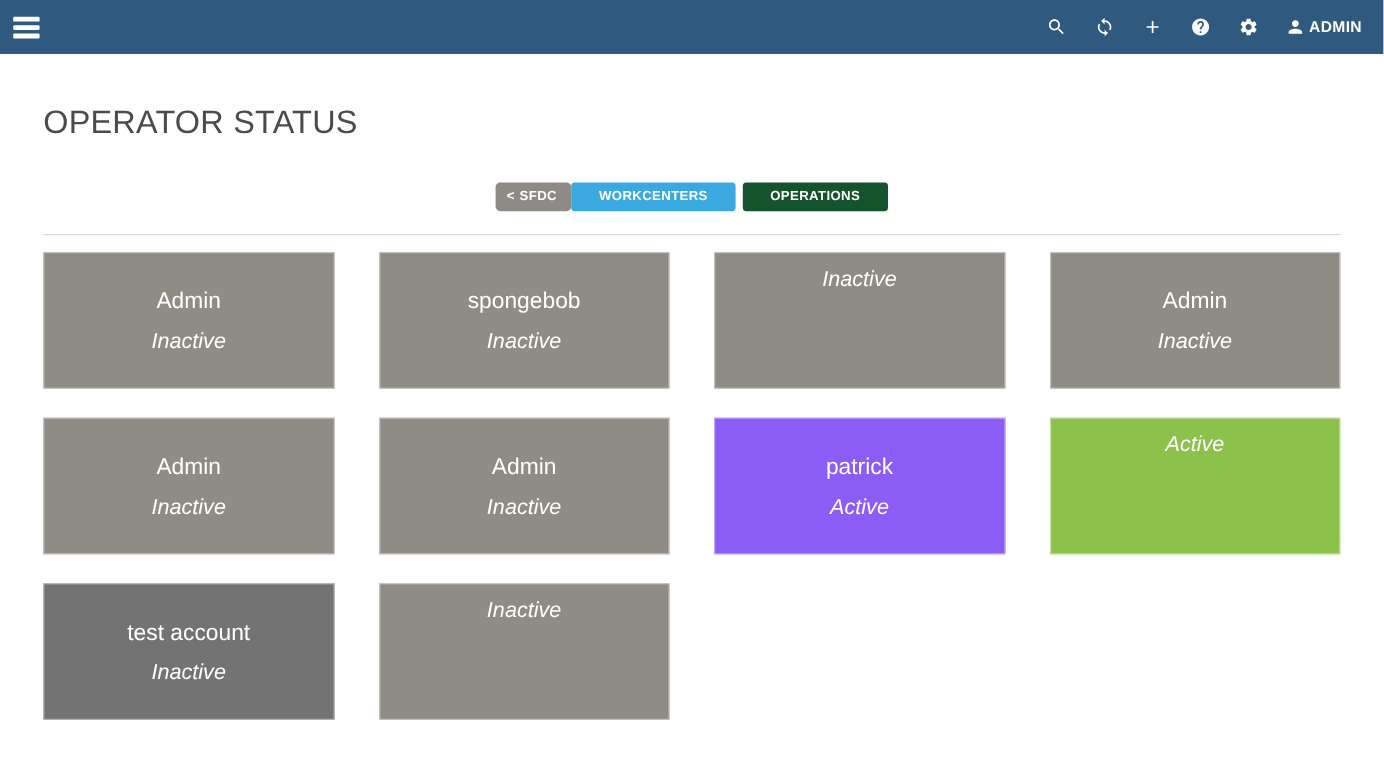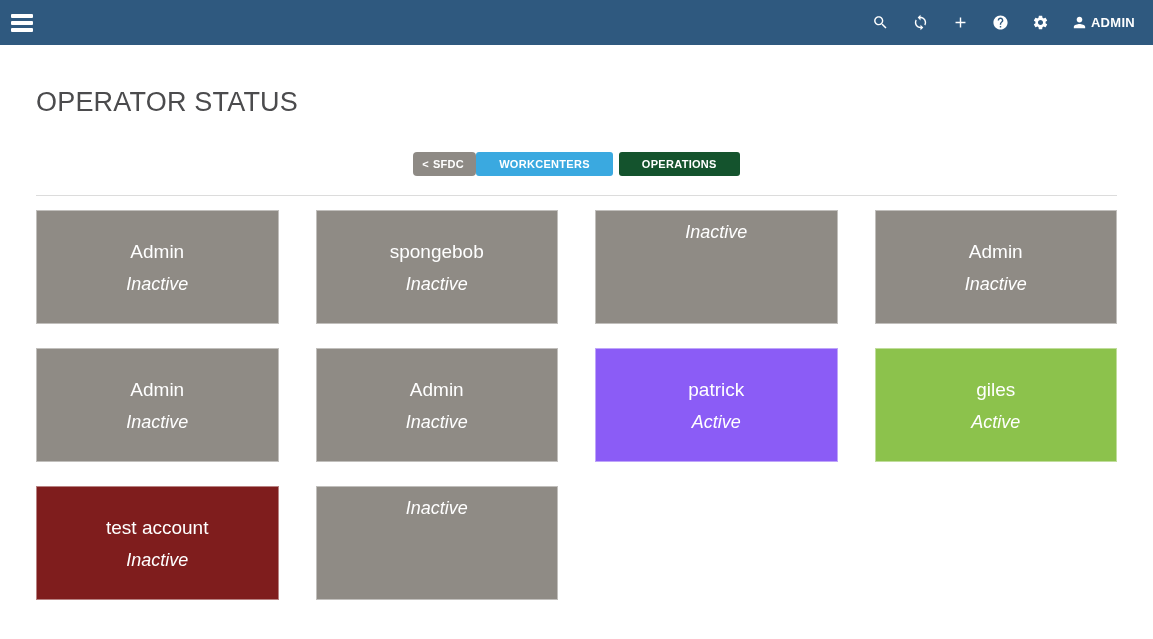--- a/index.html
+++ b/index.html
@@ -148,25 +148,24 @@
     <div class="card-name">Admin</div>
     <div class="card-status">Inactive</div>
   </div>
 
   <div class="card" style="background: #8b5cf6;">
     <div class="card-name">patrick</div>
     <div class="card-status">Active</div>
   </div>
 
   <div class="card" style="background: rgb(140, 194, 76);">
-    <div class="card-name">giles</div>
     <div class="card-status">Active</div>
   </div>
 
-  <div class="card" style="background: #7f1d1d;">
+  <div class="card" style="background: #737373;">
     <div class="card-name">test account</div>
     <div class="card-status">Inactive</div>
   </div>
 
   <div class="card" style="background: rgb(143, 139, 133);">
     <div class="card-status">Inactive</div>
   </div>
 </div>
 </main>
 

